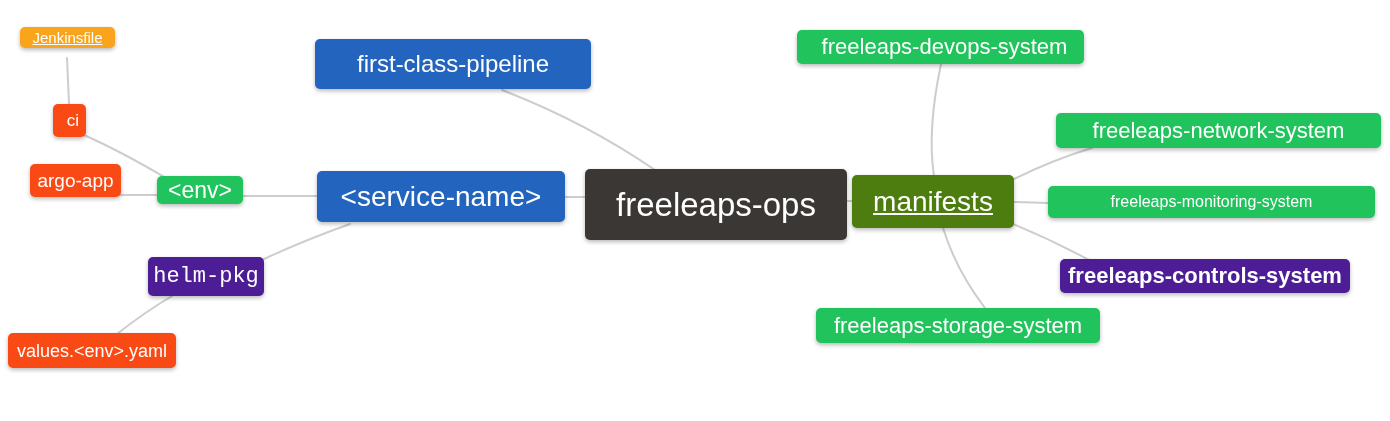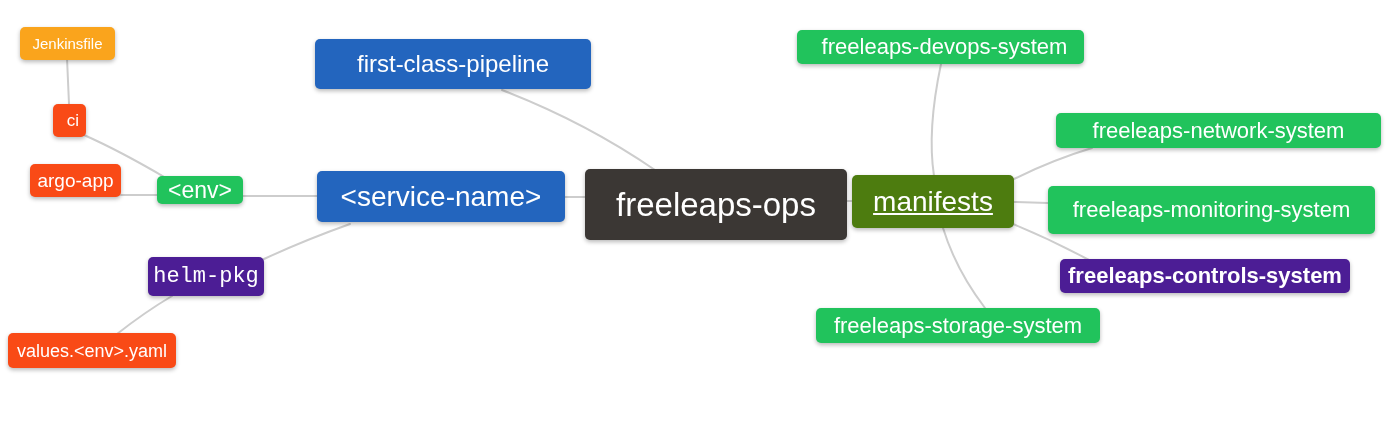--- a/index.html
+++ b/index.html
@@ -23,33 +23,33 @@
     justify-content: center;
     color: #ffffff;
     border-radius: 5px;
     box-shadow: 0 2px 4px rgba(0,0,0,0.28);
     white-space: nowrap;
     line-height: 1;
     cursor: default;
     box-sizing: border-box;
   }
   
-  .n-jenkinsfile   { left: 20px;   top: 27px;  width: 95px;  height: 33px; font-size: 15px; }
+  .n-jenkinsfile   { left: 20px;   top: 27px;  width: 95px;  height: 21px; font-size: 15px; text-decoration: underline; }
   .n-ci            { left: 53px;   top: 104px; width: 33px;  height: 33px; font-size: 17px; padding-left: 7px; }
   .n-argo-app      { left: 30px;   top: 164px; width: 91px;  height: 33px; font-size: 19px; }
   .n-env           { left: 157px;  top: 176px; width: 86px;  height: 28px; font-size: 23px; }
   .n-helm-pkg      { left: 148px;  top: 257px; width: 116px; height: 39px; font-size: 22px; }
   .n-values        { left: 8px;    top: 333px; width: 168px; height: 35px; font-size: 18px; }
   .n-pipeline      { left: 315px;  top: 39px;  width: 276px; height: 50px; font-size: 24px; }
   .n-service       { left: 317px;  top: 171px; width: 248px; height: 51px; font-size: 28px; }
   .n-root          { left: 585px;  top: 169px; width: 262px; height: 71px; font-size: 33px; }
   .n-manifests     { left: 852px;  top: 175px; width: 162px; height: 53px; font-size: 28px; }
   .n-devops        { left: 797px;  top: 30px;  width: 287px; height: 34px; font-size: 22px; }
   .n-network       { left: 1056px; top: 113px; width: 325px; height: 35px; font-size: 22px; }
-  .n-monitoring    { left: 1048px; top: 186px; width: 327px; height: 48px; font-size: 22px; }
+  .n-monitoring    { left: 1048px; top: 186px; width: 327px; height: 32px; font-size: 16px; }
   .n-controls      { left: 1060px; top: 259px; width: 290px; height: 34px; font-size: 22px; }
   .n-storage       { left: 816px;  top: 308px; width: 284px; height: 35px; font-size: 22px; }
 </style>
 </head>
 <body>
 
 <div class="stage">
 
   <svg class="links" viewBox="0 0 1390 421" xmlns="http://www.w3.org/2000/svg">
     <g fill="none" stroke-width="2" stroke-linecap="round" stroke="#CDCDCD">

